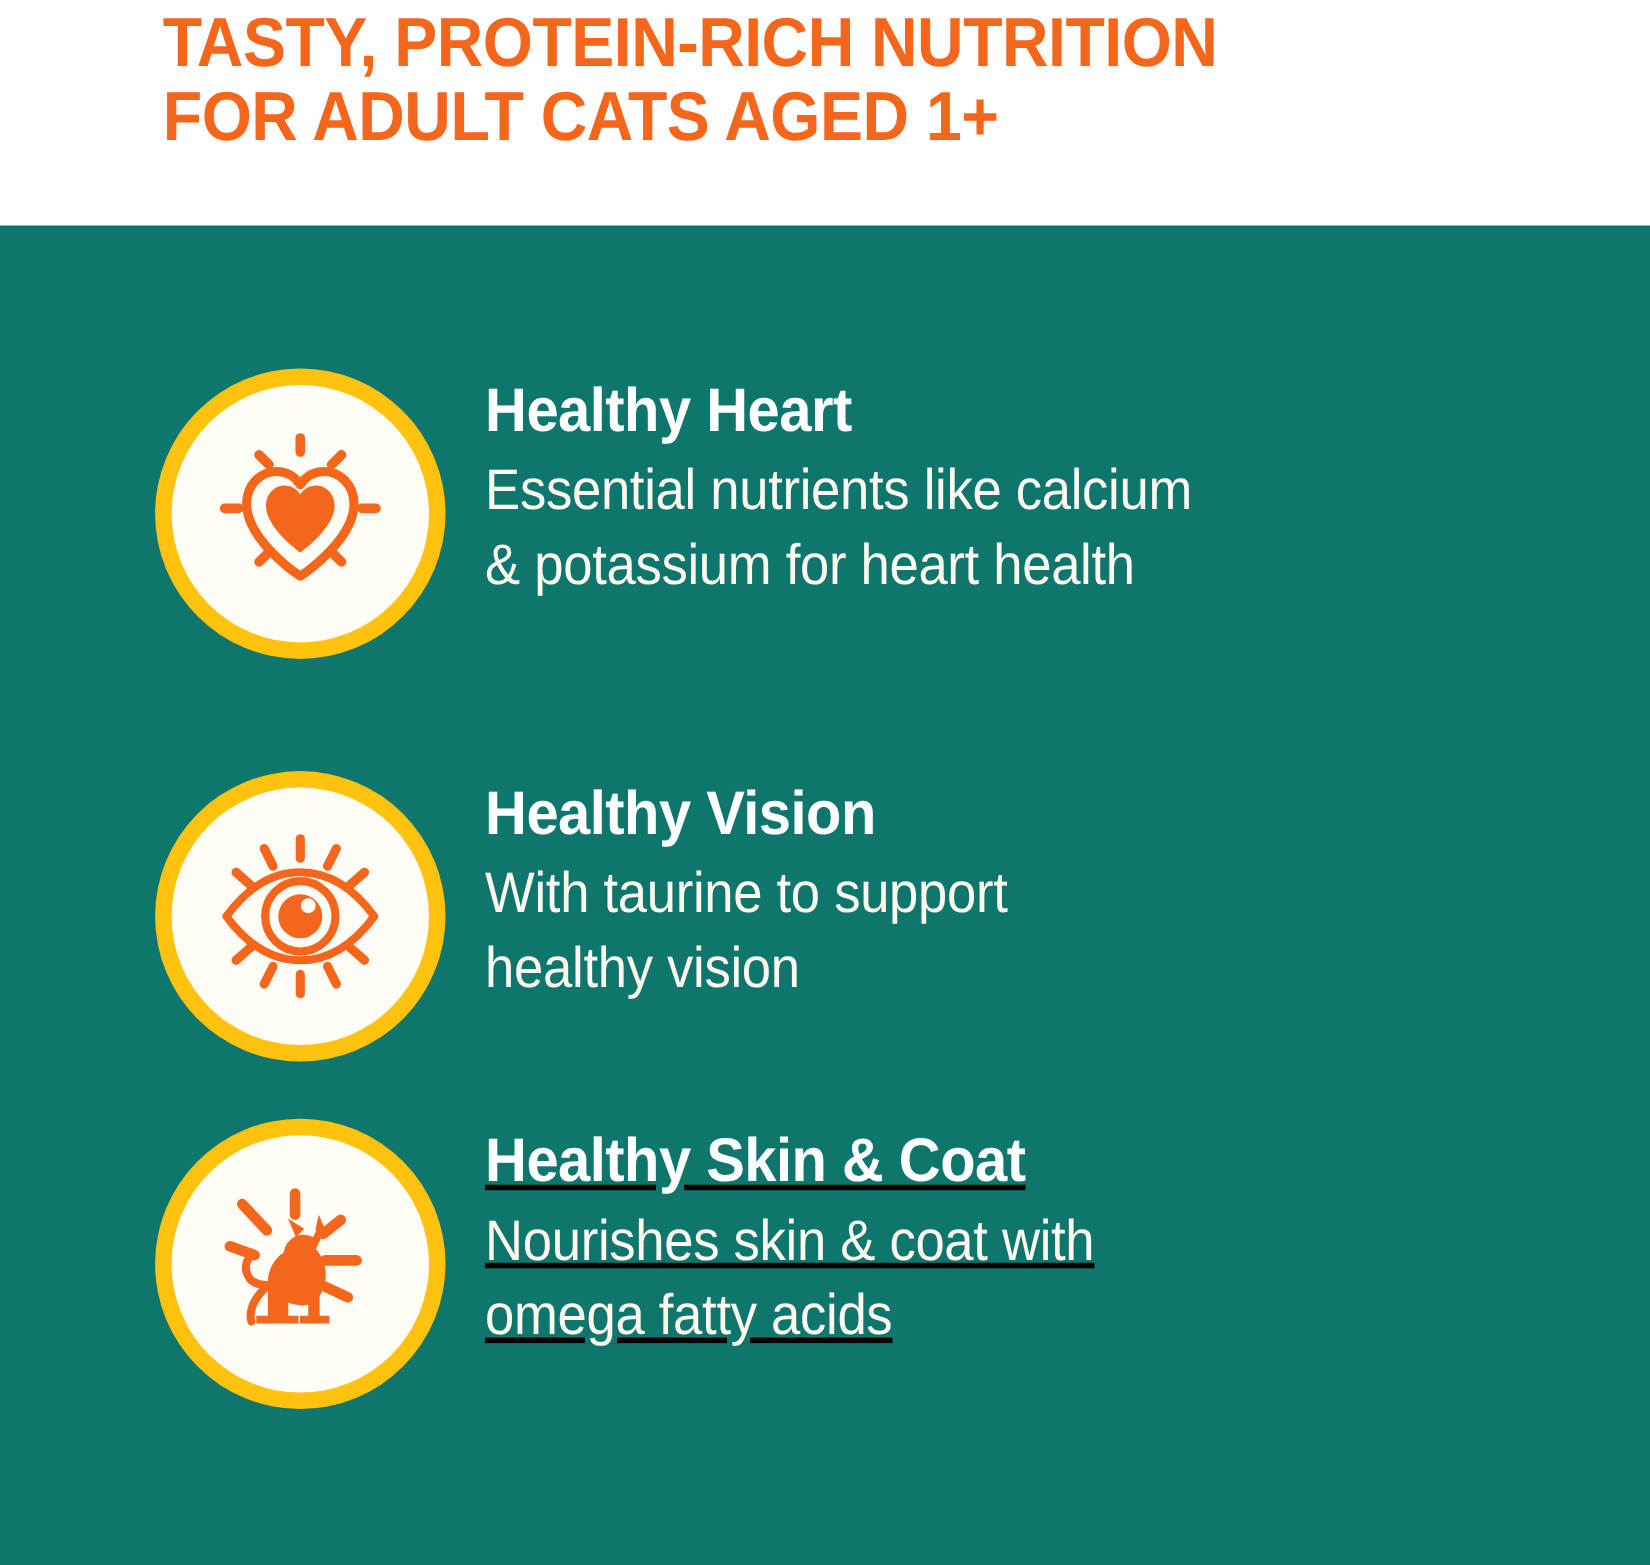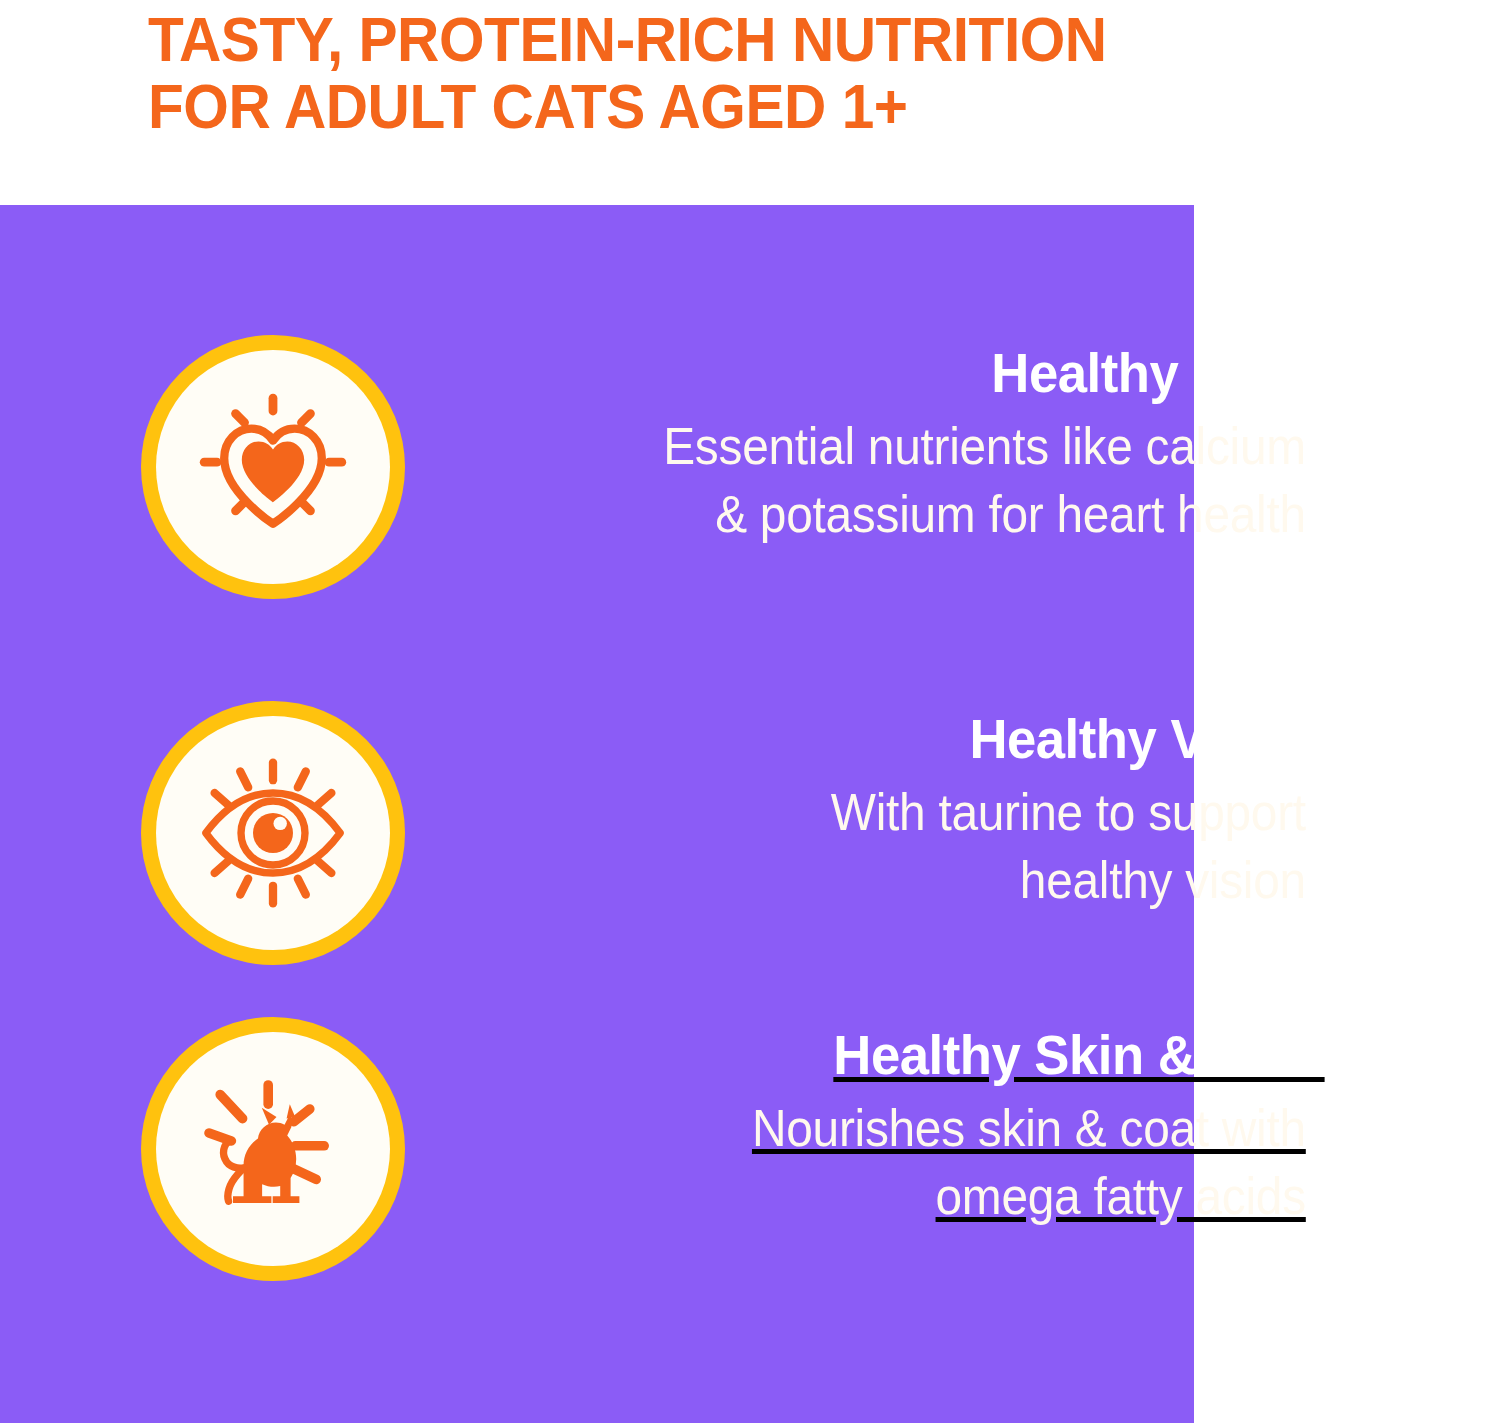--- a/index.html
+++ b/index.html
@@ -41,24 +41,23 @@
     letter-spacing:-0.5px;
     transform:scaleX(0.93);
     transform-origin:left top;
     white-space:pre-line;
   }
 
   
   .orange-panel {
     position:absolute;
     left:0; top:205px;
-    width:1194px;
+    width:1500px;
     height:1218px;
-    background:#8b5cf6;
-    text-align:right;
+    background:#0f766e;
   }
 
   
   .benefit-row {
     position:absolute;
     left:0;
     width:1500px;
     display:flex;
     align-items:flex-start;
   }

